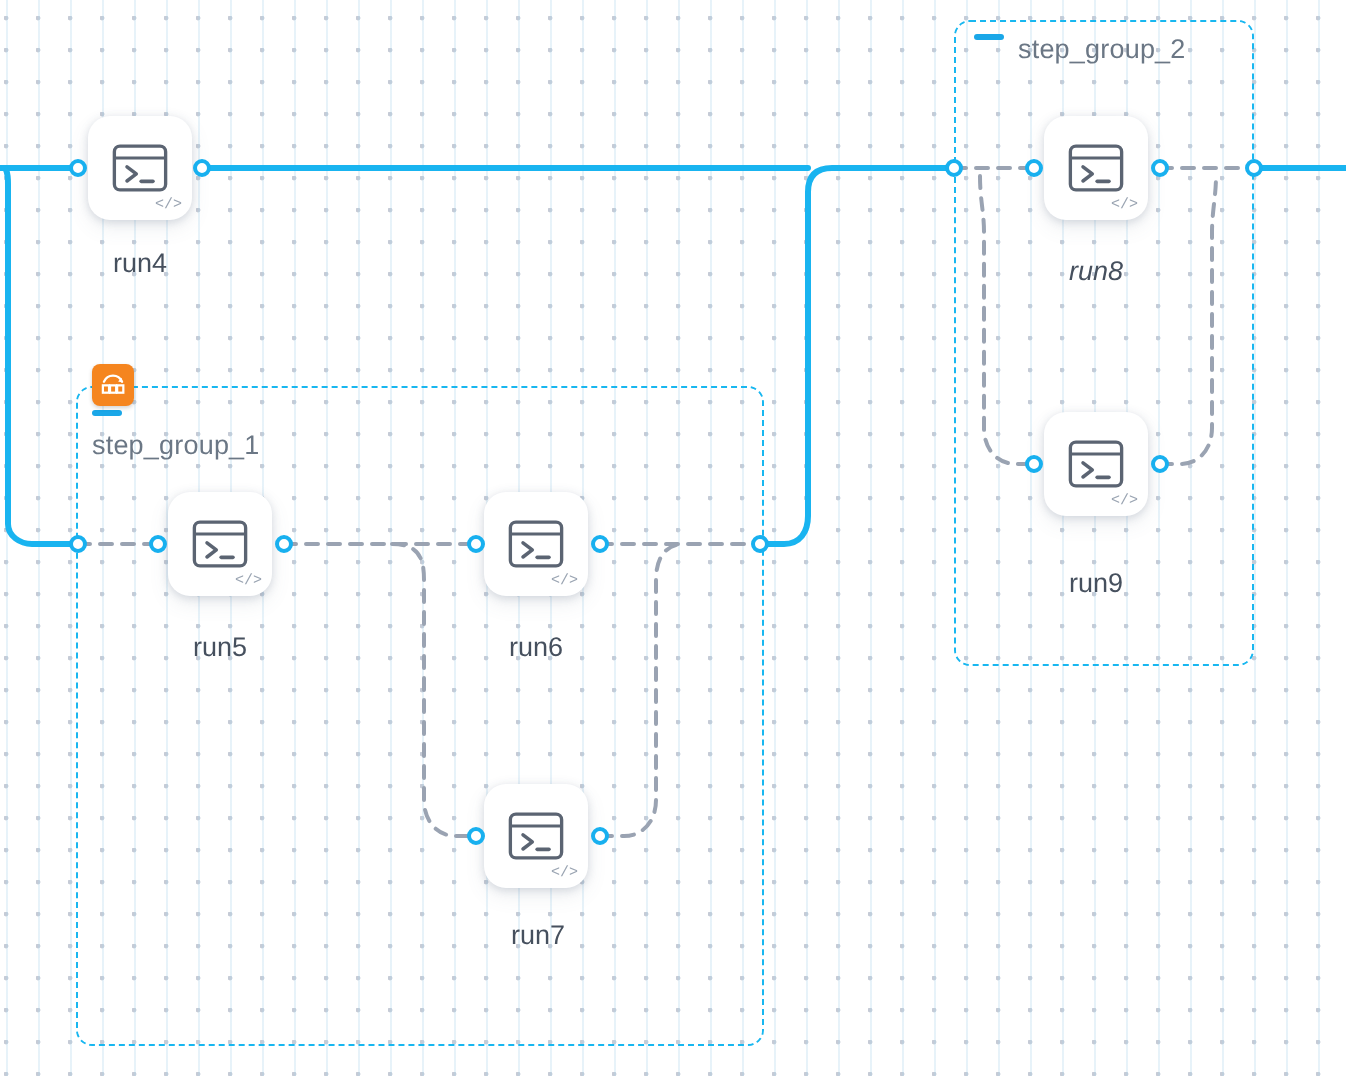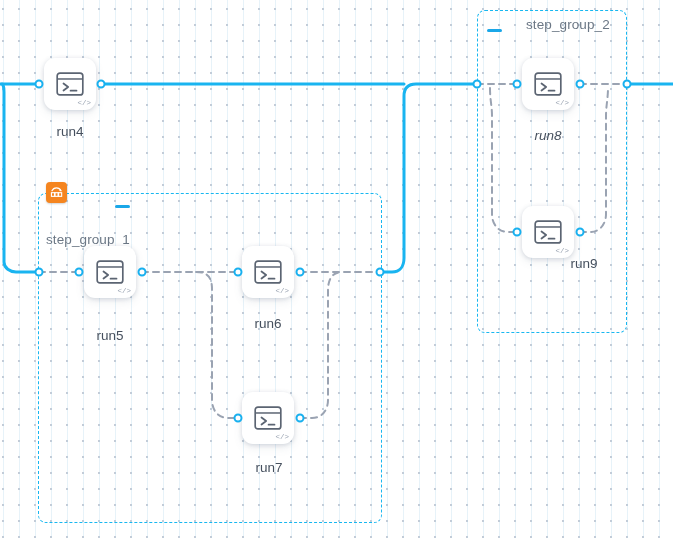--- a/index.html
+++ b/index.html
@@ -24,21 +24,21 @@
   
   .group{
     position:absolute;
     border:1.6px dashed #18b7f0;
     border-radius:8px;
     background:transparent;
     box-sizing:border-box;
   }
   .group-label{
     position:absolute;
-    display:flex;align-items:flex-end;gap:24px;
+    display:flex;align-items:flex-start;gap:7px;
     font-size:13.5px;color:#6b7785;white-space:nowrap;
     letter-spacing:.1px;
   }
   .minus-icon{
     display:inline-block;width:15px;height:3px;background:#1aa7e8;border-radius:1.5px;
   }
   .loop-badge{
     position:absolute;
     width:21px;height:21px;border-radius:4px;
     background:#f5851f;
@@ -133,21 +133,21 @@
       <div class="node-label" style="left: 70px; top: 124px;">run4</div>
       <div class="node" style="left: 84px; top: 246px;">
         <svg class="term" viewBox="0 0 32 28">
           <rect x="2.2" y="2.2" width="27.6" height="23.6" rx="3" fill="none" stroke="#5b6472" stroke-width="1.8"></rect>
           <line x1="2.2" y1="8.6" x2="29.8" y2="8.6" stroke="#5b6472" stroke-width="1.6"></line>
           <path d="M9 13.4 L14 17.2 L9 21" fill="none" stroke="#5b6472" stroke-width="1.9" stroke-linecap="round" stroke-linejoin="round"></path>
           <line x1="16.6" y1="21.2" x2="23" y2="21.2" stroke="#5b6472" stroke-width="1.9" stroke-linecap="round"></line>
         </svg>
         <span class="code-glyph">&lt;/&gt;</span>
       </div>
-      <div class="node-label" style="left: 110px; top: 328px;">run5</div>
+      <div class="node-label" style="left: 110px; top: 316px;">run5</div>
       <div class="node" style="left: 242px; top: 246px;">
         <svg class="term" viewBox="0 0 32 28">
           <rect x="2.2" y="2.2" width="27.6" height="23.6" rx="3" fill="none" stroke="#5b6472" stroke-width="1.8"></rect>
           <line x1="2.2" y1="8.6" x2="29.8" y2="8.6" stroke="#5b6472" stroke-width="1.6"></line>
           <path d="M9 13.4 L14 17.2 L9 21" fill="none" stroke="#5b6472" stroke-width="1.9" stroke-linecap="round" stroke-linejoin="round"></path>
           <line x1="16.6" y1="21.2" x2="23" y2="21.2" stroke="#5b6472" stroke-width="1.9" stroke-linecap="round"></line>
         </svg>
         <span class="code-glyph">&lt;/&gt;</span>
       </div>
       <div class="node-label" style="left: 268px; top: 316px;">run6</div>
@@ -173,21 +173,21 @@
       <div class="node-label" style="left: 548px; top: 128px; font-style: italic;">run8</div>
       <div class="node" style="left: 522px; top: 206px;">
         <svg class="term" viewBox="0 0 32 28">
           <rect x="2.2" y="2.2" width="27.6" height="23.6" rx="3" fill="none" stroke="#5b6472" stroke-width="1.8"></rect>
           <line x1="2.2" y1="8.6" x2="29.8" y2="8.6" stroke="#5b6472" stroke-width="1.6"></line>
           <path d="M9 13.4 L14 17.2 L9 21" fill="none" stroke="#5b6472" stroke-width="1.9" stroke-linecap="round" stroke-linejoin="round"></path>
           <line x1="16.6" y1="21.2" x2="23" y2="21.2" stroke="#5b6472" stroke-width="1.9" stroke-linecap="round"></line>
         </svg>
         <span class="code-glyph">&lt;/&gt;</span>
       </div>
-      <div class="node-label" style="left: 548px; top: 256px; margin-left: 36px;">run9</div>
+      <div class="node-label" style="left: 548px; top: 284px;">run9</div>
     </div>
 
   <div id="ports-layer">
       <div class="port" style="left: 39px; top: 84px;"></div>
       <div class="port" style="left: 101px; top: 84px;"></div>
       <div class="port" style="left: 39px; top: 272px;"></div>
       <div class="port" style="left: 79px; top: 272px;"></div>
       <div class="port" style="left: 142px; top: 272px;"></div>
       <div class="port" style="left: 238px; top: 272px;"></div>
       <div class="port" style="left: 300px; top: 272px;"></div>

